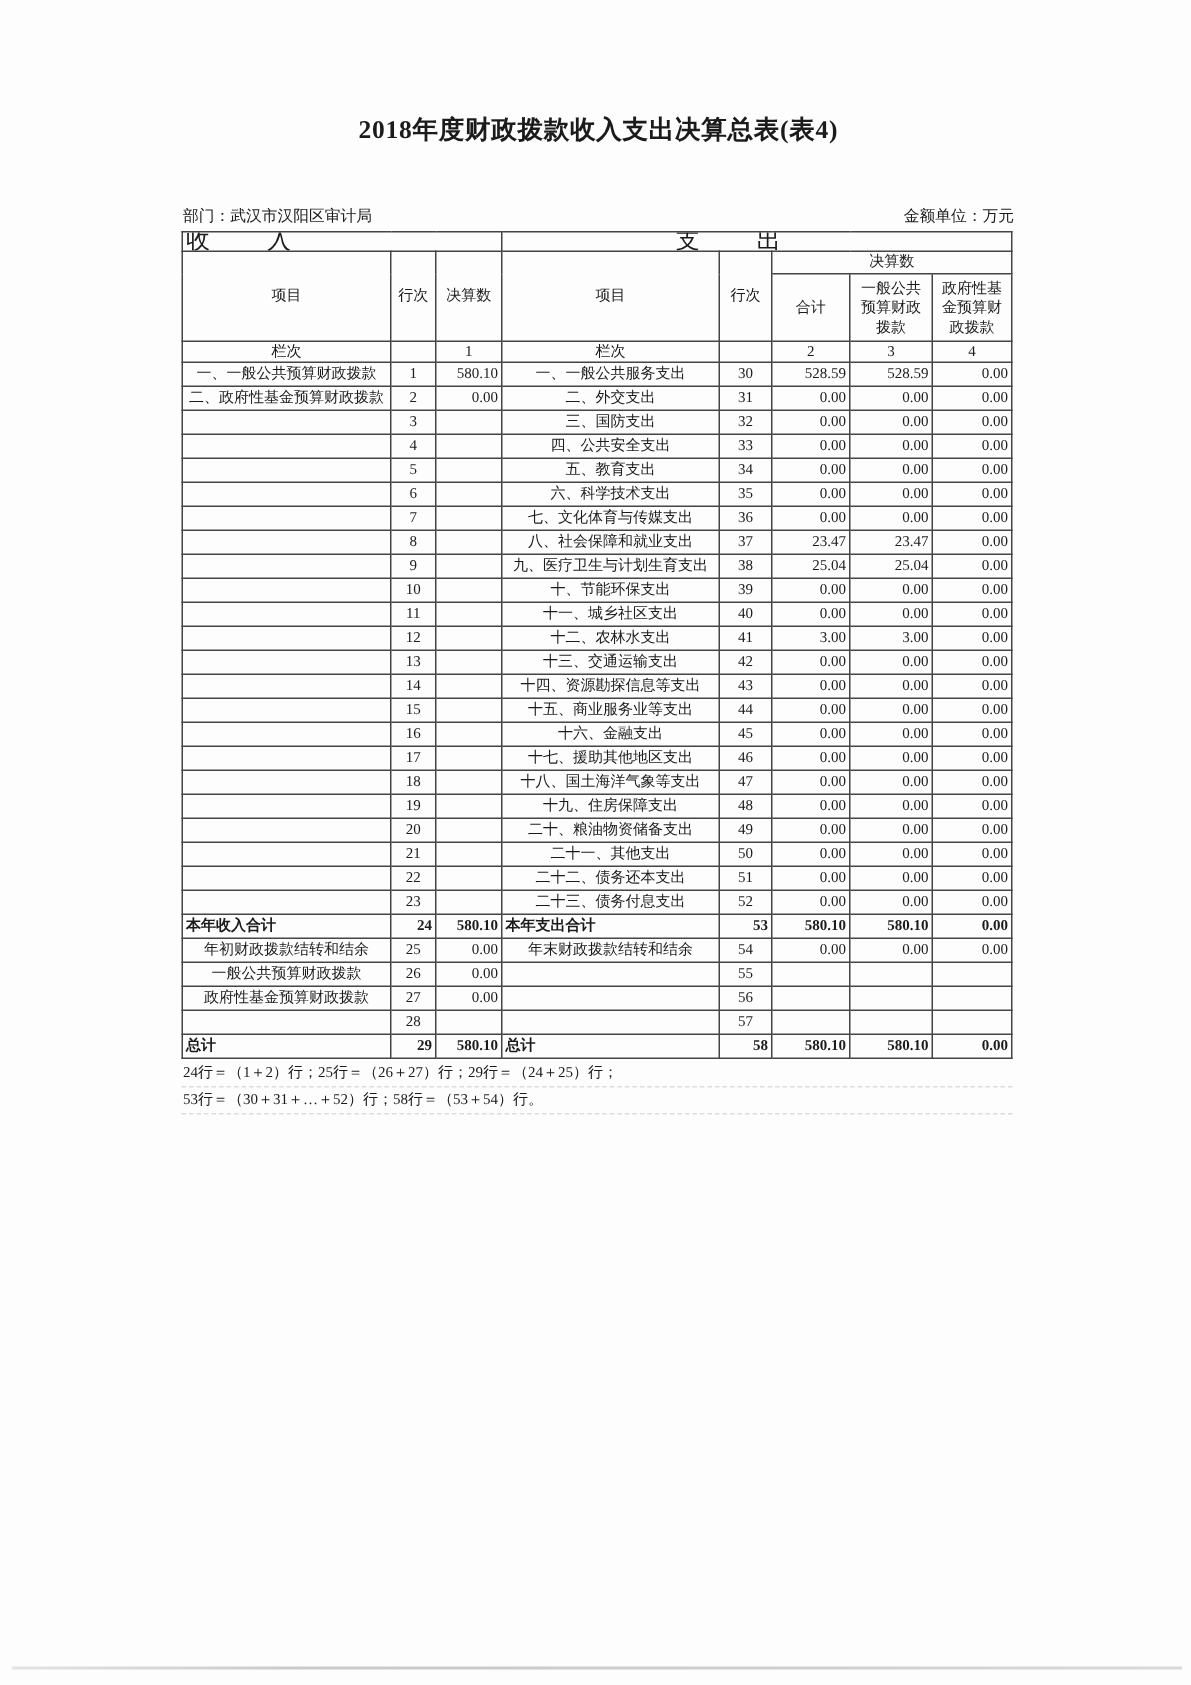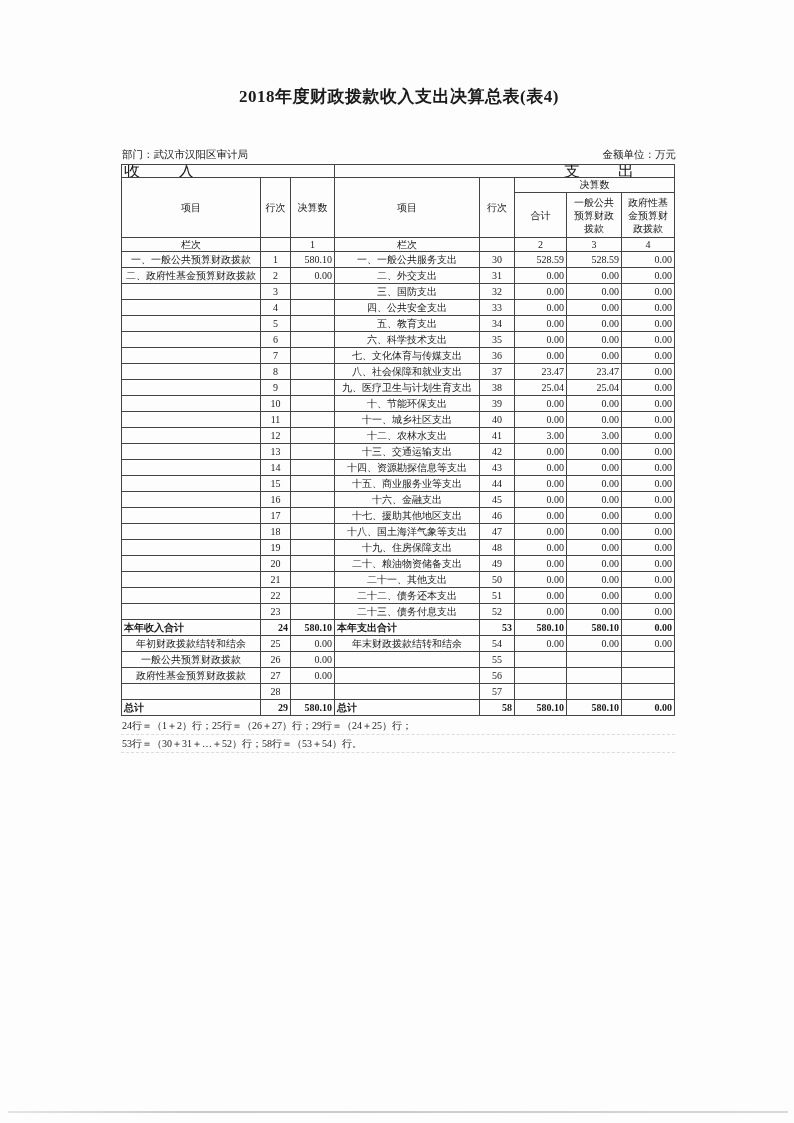--- a/index.html
+++ b/index.html
@@ -1,40 +1,40 @@
 <!DOCTYPE html>
 <html><head>
 <meta charset="utf-8">
 <style>
   html,body{margin:0;padding:0;}
   body{
     width:794px;height:1123px;position:relative;overflow:hidden;
     background:#fdfdfd;color:#1b1b1b;
     font-family:"Liberation Serif","DejaVu Serif",serif;
   }
-  .sheet{position:absolute;left:121px;top:86px;width:556px;}
+  .sheet{position:absolute;left:121px;top:76px;width:556px;}
   .title{
     text-align:center;font-weight:bold;font-size:17px;
     letter-spacing:0.5px;line-height:22px;margin-bottom:1px;white-space:nowrap;
   }
   .meta{
     display:flex;justify-content:space-between;align-items:flex-end;
     font-size:10.5px;line-height:14px;padding:0 1px 2px 1px;margin-top:40px;
   }
   table.budget{
     border-collapse:collapse;table-layout:fixed;width:554px;
     font-size:10px;
   }
   table.budget td{
     border:1px solid #444;padding:0 2px;height:15px;line-height:12px;
     overflow:hidden;white-space:nowrap;vertical-align:middle;
   }
   tr.sec td{height:11px;font-size:16px;}
   td.sec-in{text-align:left;padding-left:104px;letter-spacing:38px;}
-  td.sec-ex{text-align:right;padding-left:243px;letter-spacing:38px;margin-left:16px;}
+  td.sec-ex{text-align:center;padding-left:243px;letter-spacing:38px;margin-left:16px;}
   tr.head td{text-align:center;}
   tr.head td{height:14px;}
   tr.h2 td{height:44px;white-space:normal;line-height:13px;padding:0 5px;}
   tr.lanci td{height:13px;text-align:center;}
   td.item{text-align:center;}
   td.line{text-align:center;}
   td.num{text-align:right;padding-right:3px;}
   tr.kind-total td{font-weight:bold;text-align:right;}
   tr.kind-total td.item{text-align:left;}
   tr.kind-sub td.item{text-align:center;}

